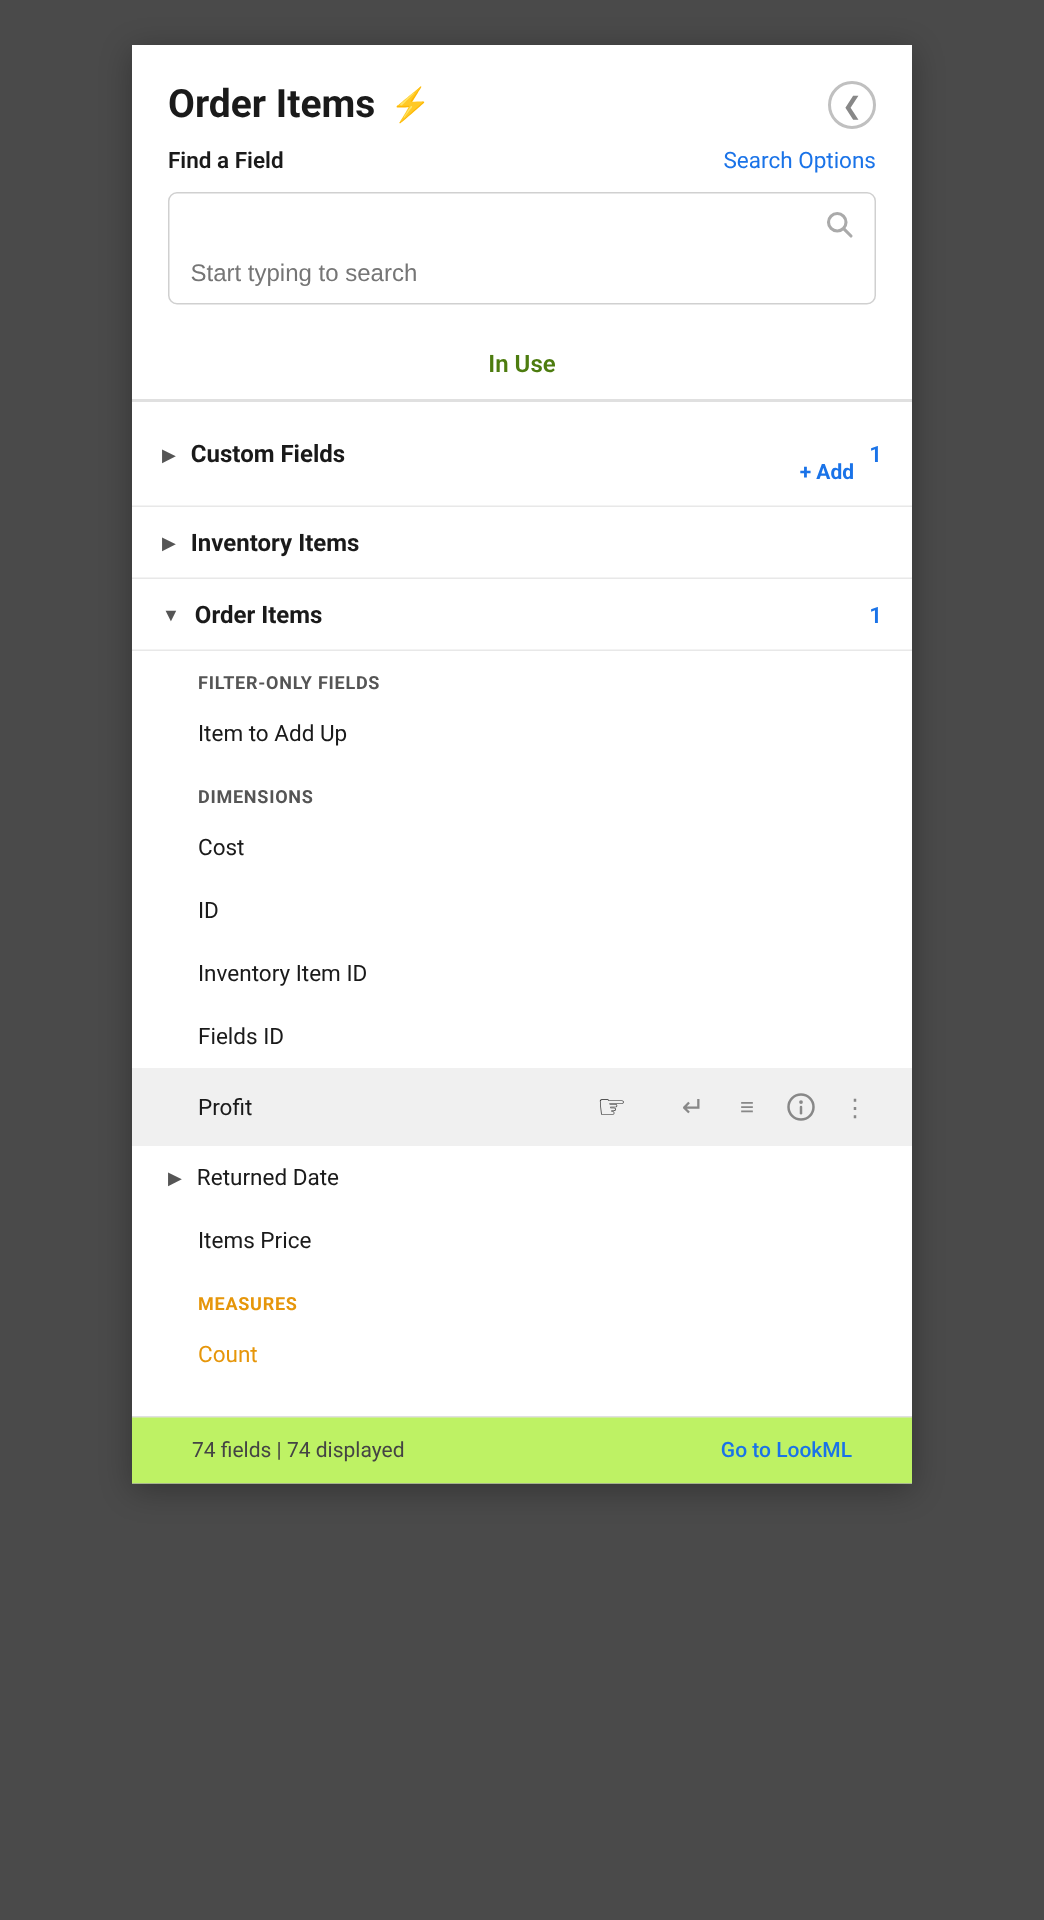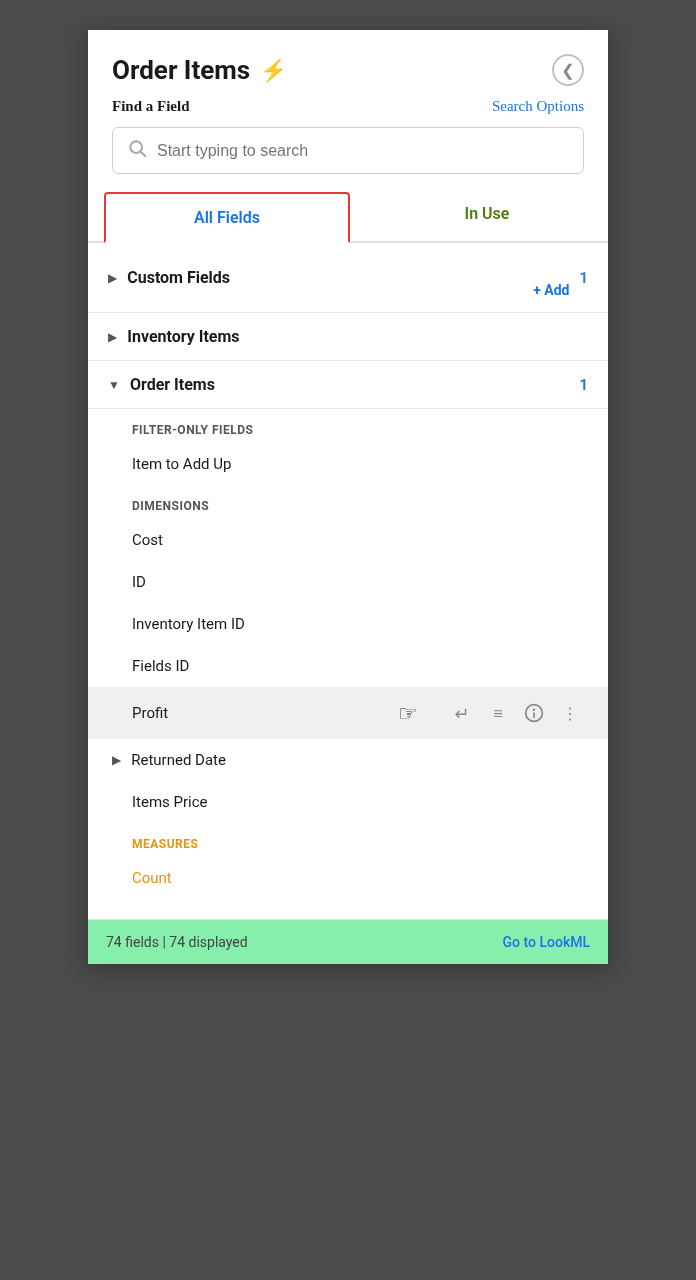--- a/index.html
+++ b/index.html
@@ -53,42 +53,42 @@
       color: #888;
       font-size: 16px;
       cursor: pointer;
     }
     
     .find-field-row {
       padding: 0 24px 8px 24px;
       display: flex;
       align-items: center;
       justify-content: space-between;
-      font-family: Liberation Serif, serif;
     }
     .find-field-label {
       font-size: 15px;
       font-weight: 600;
       color: #1a1a1a;
     }
     .search-options-link {
       font-size: 15px;
       color: #1a73e8;
       cursor: pointer;
       font-weight: 400;
     }
     
     .search-input-wrap {
       margin: 4px 24px 16px 24px;
       border: 1.5px solid #d0d0d0;
       border-radius: 6px;
       display: flex;
-      align-items: center;
+      align-items: flex-end;
       padding: 10px 14px;
       gap: 10px;
+      flex-direction: column;
     }
     .search-icon-svg {
       color: #aaa;
       font-size: 20px;
       flex-shrink: 0;
     }
     .search-input {
       border: none;
       outline: none;
       font-size: 16px;
@@ -196,25 +196,25 @@
       padding: 12px 24px 12px 24px;
       font-size: 15px;
       color: #1a1a1a;
       cursor: pointer;
       display: flex;
       align-items: center;
     }
     
     .panel-footer {
       border-top: 1px solid #e0e0e0;
-      padding: 14px 18px;
+      padding: 14px 40px;
       display: flex;
       align-items: center;
       justify-content: space-between;
-      background: #86efac;
+      background: #bef264;
     }
     .footer-count {
       font-size: 14px;
       color: #444;
     }
     .goto-lookml {
       font-size: 14px;
       color: #1a73e8;
       cursor: pointer;
       font-weight: 500;
@@ -279,21 +279,20 @@
     <span class="search-icon-svg">
       <svg width="20" height="20" viewBox="0 0 24 24" fill="none" stroke="#aaa" stroke-width="2.5" stroke-linecap="round" stroke-linejoin="round">
         <circle cx="11" cy="11" r="7"></circle>
         <line x1="16.5" y1="16.5" x2="22" y2="22"></line>
       </svg>
     </span>
     <input class="search-input" type="text" placeholder="Start typing to search" style="">
   </div>
 
   <div class="tabs-container">
-    <div class="tab-all">All Fields</div>
     <div class="tab-inuse">In Use</div>
   </div>
 
   <div class="field-list">
 
     <div class="group-row">
       <span class="chevron-right">▶</span>
       <span class="group-name">Custom Fields</span>
       <span class="add-btn">+ Add</span>
       <span class="count-badge">1</span>

